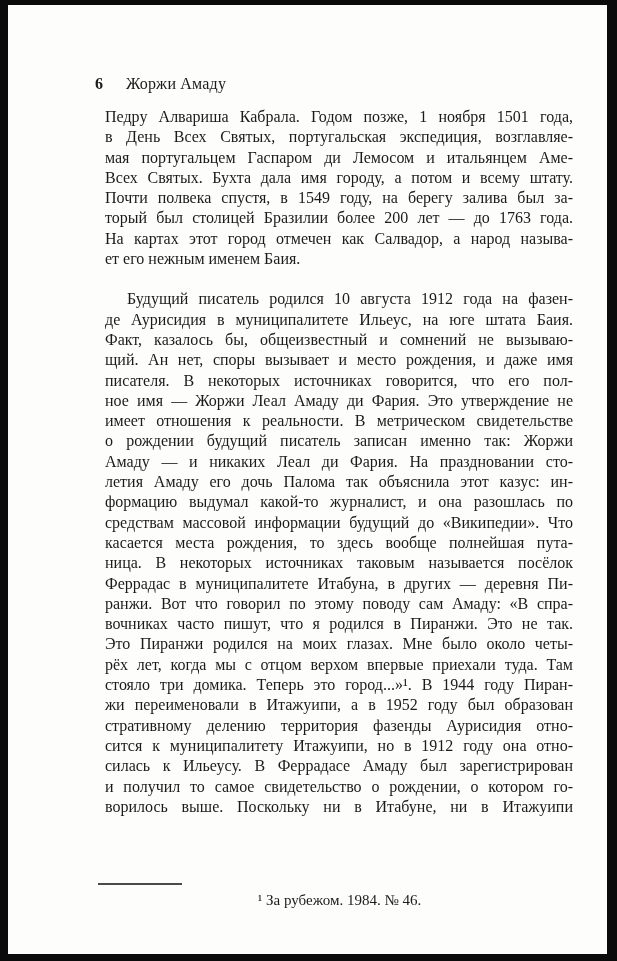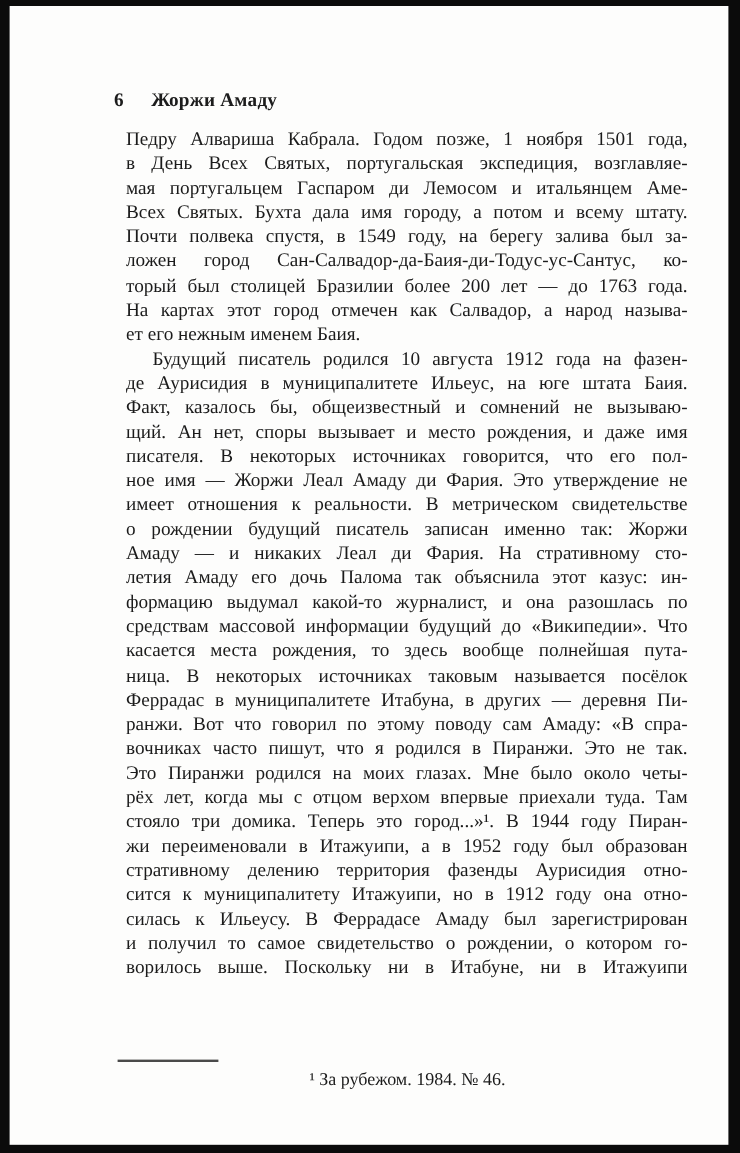--- a/index.html
+++ b/index.html
@@ -30,21 +30,21 @@
     font-size: 16px;
     color: #1c1c1c;
     display: flex;
     align-items: baseline;
   }
   .page-num {
     font-weight: bold;
     margin-right: 23px;
   }
   .running-title {
-    font-weight: 700;
+    font-weight: 400;
     letter-spacing: 0.2px;
   }
   .body-text {
     position: absolute;
     left: 97px;
     top: 102px;
     width: 468px;
     font-size: 16px;
     line-height: 20.3px;
     color: #1b1b1b;
@@ -52,20 +52,21 @@
   .line {
     text-align: justify;
     text-align-last: justify;
   }
   .line.endline {
     text-align-last: left;
     font-family: Liberation Serif, serif;
   }
   .line.indent {
     text-indent: 22px;
+    margin-top: 20px;
   }
   .footnote-rule {
     position: absolute;
     left: 90px;
     top: 878px;
     width: 84px;
     height: 2px;
     background: #4a4a4a;
   }
   .footnote {
@@ -89,33 +90,32 @@
     <span class="page-num">6</span>
     <span class="running-title">Жоржи Амаду</span>
   </div>
 
   <div class="body-text">
       <div class="line">Педру Алвариша Кабрала. Годом позже, 1 ноября 1501 года,</div>
       <div class="line">в День Всех Святых, португальская экспедиция, возглавляе-</div>
       <div class="line">мая португальцем Гаспаром ди Лемосом и итальянцем Аме-</div>
       <div class="line">Всех Святых. Бухта дала имя городу, а потом и всему штату.</div>
       <div class="line">Почти полвека спустя, в 1549 году, на берегу залива был за-</div>
-      <div class="line">ложен город Сан-Салвадор-да-Баия-ди-Тодус-ус-Сантус, ко-</div>
       <div class="line">торый был столицей Бразилии более 200 лет — до 1763 года.</div>
       <div class="line">На картах этот город отмечен как Салвадор, а народ называ-</div>
       <div class="line endline">ет его нежным именем Баия.</div>
       <div class="line indent">Будущий писатель родился 10 августа 1912 года на фазен-</div>
       <div class="line">де Аурисидия в муниципалитете Ильеус, на юге штата Баия.</div>
       <div class="line">Факт, казалось бы, общеизвестный и сомнений не вызываю-</div>
       <div class="line">щий. Ан нет, споры вызывает и место рождения, и даже имя</div>
       <div class="line">писателя. В некоторых источниках говорится, что его пол-</div>
       <div class="line">ное имя — Жоржи Леал Амаду ди Фария. Это утверждение не</div>
       <div class="line">имеет отношения к реальности. В метрическом свидетельстве</div>
       <div class="line">о рождении будущий писатель записан именно так: Жоржи</div>
-      <div class="line">Амаду — и никаких Леал ди Фария. На стративному сто-</div>
+      <div class="line">Амаду — и никаких Леал ди Фария. На праздновании сто-</div>
       <div class="line">летия Амаду его дочь Палома так объяснила этот казус: ин-</div>
       <div class="line">формацию выдумал какой-то журналист, и она разошлась по</div>
       <div class="line">средствам массовой информации будущий до «Википедии». Что</div>
       <div class="line">касается места рождения, то здесь вообще полнейшая пута-</div>
       <div class="line">ница. В некоторых источниках таковым называется посёлок</div>
       <div class="line">Феррадас в муниципалитете Итабуна, в других — деревня Пи-</div>
       <div class="line">ранжи. Вот что говорил по этому поводу сам Амаду: «В спра-</div>
       <div class="line">вочниках часто пишут, что я родился в Пиранжи. Это не так.</div>
       <div class="line">Это Пиранжи родился на моих глазах. Мне было около четы-</div>
       <div class="line">рёх лет, когда мы с отцом верхом впервые приехали туда. Там</div>

